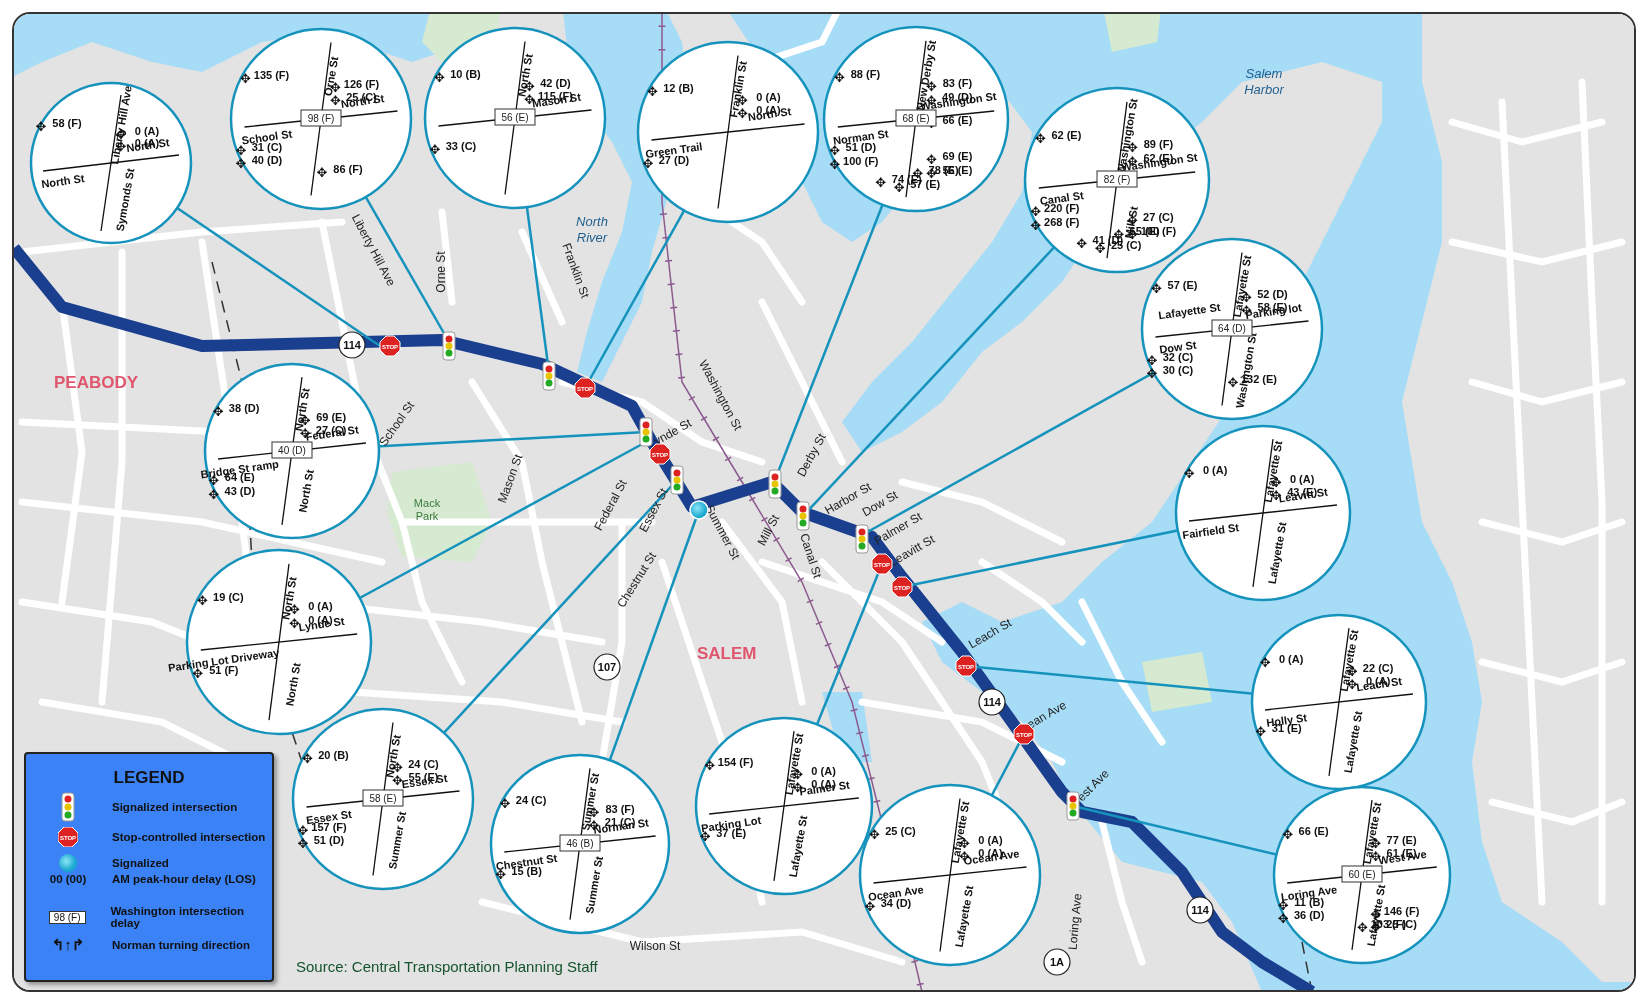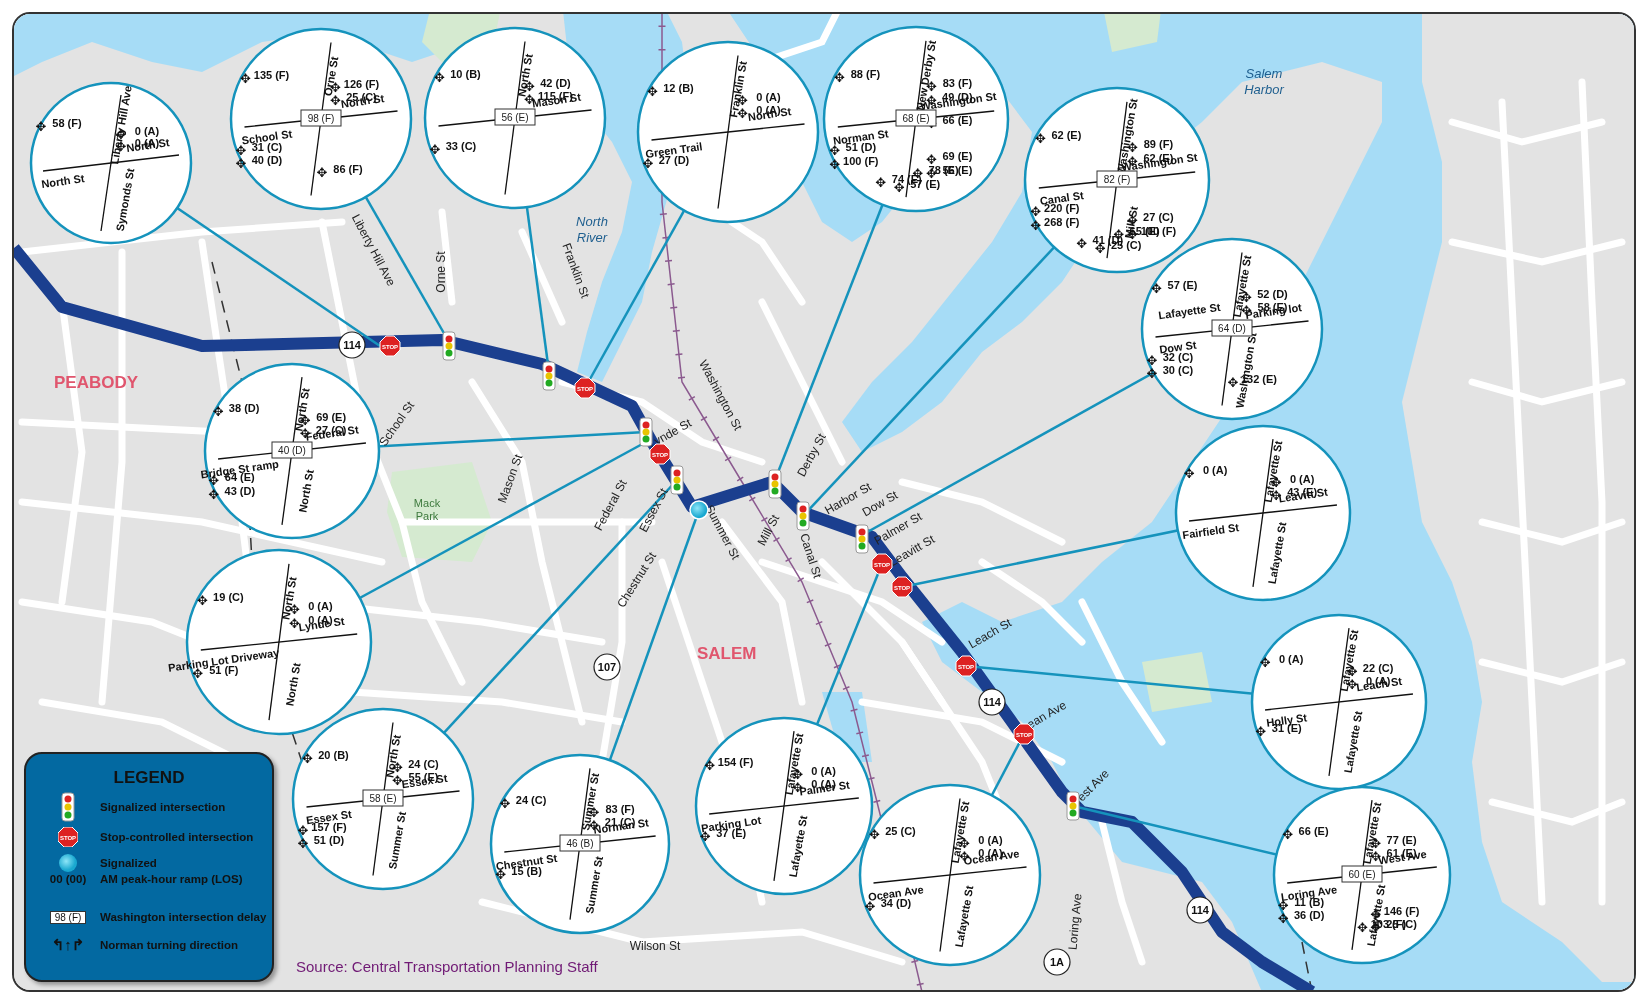--- a/index.html
+++ b/index.html
@@ -5,26 +5,26 @@
   html,body{margin:0;padding:0;background:#fff;}
   body{width:1644px;height:1000px;overflow:hidden;font-family:"Liberation Sans",sans-serif;}
   #map{position:absolute;left:0;top:0;width:1644px;height:1000px;}
   #map-frame{position:absolute;left:12px;top:12px;width:1620px;height:976px;border:2px solid #333;border-radius:18px;overflow:hidden;background:#e3e3e3;}
   svg text{font-family:"Liberation Sans",sans-serif;}
   .lbl{font-weight:bold;font-size:11px;fill:#111;}
   .place{font-weight:bold;font-size:17px;fill:#e0566e;}
   .water-lbl{font-size:13px;fill:#1f5f8f;font-style:italic;}
   .park-lbl{font-size:11px;fill:#3e7a3e;}
   .road-lbl{font-size:12px;fill:#222;}
-  #legend{position:absolute;left:24px;top:752px;width:246px;height:226px;background:#0369a1;border:2px solid #222;border-radius:18px;box-shadow:3px 3px 4px rgba(0,0,0,0.35);}
+  #legend{position:absolute;left:24px;top:752px;width:246px;height:226px;background:#3b82f6;border:2px solid #222;border-radius:4px;box-shadow:3px 3px 4px rgba(0,0,0,0.35);}
   #legend .title{position:absolute;left:0;right:0;top:14px;text-align:center;font-weight:bold;font-size:17px;color:#111;}
   .leg-row{position:absolute;left:14px;height:22px;display:flex;align-items:center;font-size:11.5px;font-weight:bold;color:#111;}
   .leg-icon{width:56px;display:flex;justify-content:center;align-items:center;}
-  .leg-text{margin-left:4px;}
-  #source{position:absolute;left:296px;top:958px;font-size:15px;color:#701a75;}
+  .leg-text{margin-left:16px;}
+  #source{position:absolute;left:296px;top:958px;font-size:15px;color:#14532d;}
   .delay-box{border:1px solid #333;padding:0 4px;font-size:10px;font-weight:normal;background:#fff;}
 </style>
 </head>
 <body>
 
 <div id="map">
   <div id="map-frame">
     <svg id="map-svg" width="1620" height="976" viewBox="12 12 1620 976" xmlns="http://www.w3.org/2000/svg">
 
       <rect x="0" y="0" width="1644" height="1000" fill="#e3e3e3"></rect>
@@ -615,21 +615,21 @@
                 <stop offset="1" stop-color="#1aa8d0"></stop>
               </radialGradient>
             </defs>
             <circle cx="10" cy="10" r="9" fill="url(#rg)"></circle>
           </svg>
       </span>
       <span class="leg-text">Signalized</span>
     </div>
     <div class="leg-row" style="top:114px">
       <span class="leg-icon">00 (00)</span>
-      <span class="leg-text">AM peak-hour ramp (LOS)</span>
+      <span class="leg-text">AM peak-hour delay (LOS)</span>
     </div>
     <div class="leg-row" style="top:152px">
       <span class="leg-icon">
           <span class="delay-box">98 (F)</span>
         </span>
       <span class="leg-text">Washington intersection delay</span>
     </div>
     <div class="leg-row" style="top:180px">
       <span class="leg-icon" style="font-size:15px">↰↑↱</span>
       <span class="leg-text">Norman turning direction</span>

